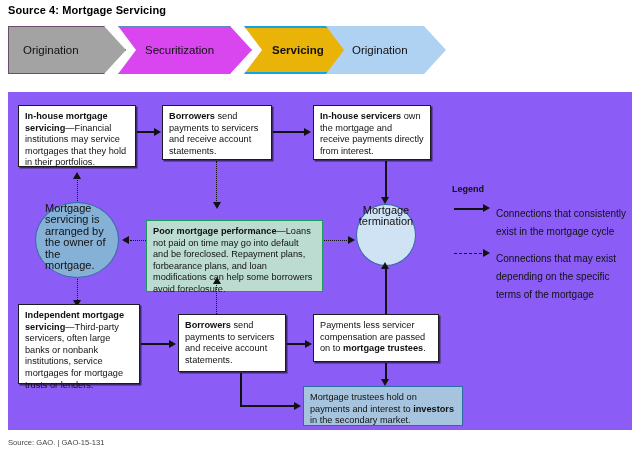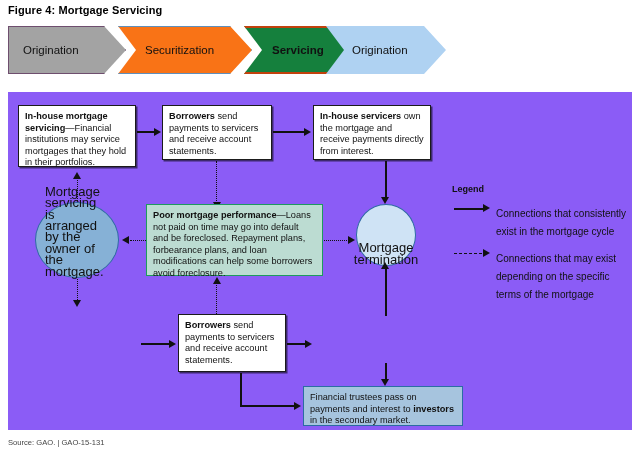--- a/index.html
+++ b/index.html
@@ -52,22 +52,22 @@
     box-shadow:1.5px 1.5px 0 0 rgba(0,0,0,0.55);
   }
   .box b{font-weight:bold;}
   .box.green{background:#bcdcd2;border:1.6px solid #1f9a5e;box-shadow:none;}
   .box.bluefill{background:#a6c4de;border:1.6px solid #2b6ca3;box-shadow:none;}
 
   
   .ellipse{
     position:absolute;box-sizing:border-box;
     border-radius:50%;
-    display:flex;align-items:flex-end;
-    font-size:13px;line-height:11.4px;color:#111;
+    display:flex;align-items:flex-start;
+    font-size:11px;line-height:11.4px;color:#111;
     padding:0 9px;
   }
   .ellipse.mid-blue{background:#86b1d6;border:1.4px solid #2f6ba4;}
   .ellipse.lt-blue{background:#cfe3f5;border:1.4px solid #2f6ba4;
      justify-content:center;text-align:center;}
 
   
   .ln{position:absolute;background:#111;}
   .ln.h{height:1.7px;}
   .ln.v{width:1.7px;}
@@ -98,32 +98,32 @@
   .source{
     position:absolute;left:8px;top:438px;
     font-size:7.6px;color:#444;
   }
 </style>
 </head>
 <body>
 
 <div id="root">
 
-  <div class="fig-title">Figure 4: Mortgage Servicing</div>
+  <div class="fig-title">Source 4: Mortgage Servicing</div>
 
   <div class="banner">
     <div class="chev" style="left:0px;width:118px;background:#a3a3a3;border:1.6px solid #6e4e6e;">
       <span class="lbl">Origination</span>
     </div>
 
-    <div class="chev notch" style="left:110px;width:134px;background:#f97316;border:1.6px solid #5e8fbc;">
+    <div class="chev notch" style="left:110px;width:134px;background:#d946ef;border:1.6px solid #5e8fbc;">
       <span class="lbl">Securitization</span>
     </div>
 
-    <div class="chev notch" style="left:236px;width:120px;background:#15803d;border:2px solid #c2410c;">
+    <div class="chev notch" style="left:236px;width:120px;background:#eab308;border:2px solid #0ea5e9;">
       <span class="lbl" style="font-weight:bold;">Servicing</span>
     </div>
 
     <div class="chev notch" style="left:318px;width:120px;background:#afd2f2;">
       <span class="lbl">Origination</span>
     </div>
   </div>
 
   <div class="panel">
 
@@ -151,21 +151,21 @@
     <div class="ln v" style="left:377px;top:69px;height:38px;"></div>
     <div class="ah down" style="left:373px;top:105px;"></div>
 
     <div class="dot-v" style="left:69px;top:86px;height:23px;"></div>
     <div class="ah up" style="left:65px;top:80px;"></div>
 
     <div class="ellipse mid-blue" style="left:27px;top:110px;width:84px;height:76px;">
       <span>Mortgage servicing is arranged by the owner of the mortgage.</span>
     </div>
 
-    <div class="box green" style="left:138px;top:112px;width:177px;height:72px;">
+    <div class="box green" style="left:138px;top:128px;width:177px;height:72px;">
       <b>Poor mortgage performance</b><span>—Loans not paid on time may go into default and be foreclosed. Repayment plans, forbearance plans, and loan modifications can help some borrowers avoid foreclosure.</span>
     </div>
 
     <div class="ellipse lt-blue" style="left:348px;top:112px;width:60px;height:62px;">
       <span>Mortgage termination</span>
     </div>
 
     <div class="dot-h" style="left:122px;top:148px;width:16px;"></div>
     <div class="ah left" style="left:114px;top:143.5px;"></div>
 
@@ -174,28 +174,34 @@
 
     <div class="dot-v" style="left:69px;top:187px;height:23px;"></div>
     <div class="ah down" style="left:65px;top:208px;"></div>
 
     <div class="dot-v" style="left:208px;top:191px;height:33px;"></div>
     <div class="ah up" style="left:204.5px;top:185px;"></div>
 
     <div class="ln v" style="left:377px;top:176px;height:48px;"></div>
     <div class="ah up" style="left:373px;top:170px;"></div>
 
+    <div class="box" style="left:10px;top:212px;width:122px;height:80px;">
+      <b>Independent mortgage servicing</b><span>—Third-party servicers, often large banks or nonbank institutions, service mortgages for mortgage trusts or lenders.</span>
+    </div>
 
     <div class="box" style="left:170px;top:222px;width:108px;height:58px;">
       <b>Borrowers</b><span> send payments to servicers and receive account statements.</span>
     </div>
 
+    <div class="box" style="left:305px;top:222px;width:126px;height:48px;">
+      <span>Payments less servicer compensation are passed on to </span><b>mortgage trustees</b><span>.</span>
+    </div>
 
     <div class="box bluefill" style="left:295px;top:294px;width:160px;height:40px;">
-      <span>Financial trustees pass on payments and interest to </span><b>investors</b><span> in the secondary market.</span>
+      <span>Mortgage trustees hold on payments and interest to </span><b>investors</b><span> in the secondary market.</span>
     </div>
 
     <div class="ln h" style="left:133px;top:251px;width:29px;"></div>
     <div class="ah right" style="left:161px;top:247.5px;"></div>
 
     <div class="ln h" style="left:279px;top:251px;width:19px;"></div>
     <div class="ah right" style="left:297px;top:247.5px;"></div>
 
     <div class="ln v" style="left:377px;top:271px;height:17px;"></div>
     <div class="ah down" style="left:373px;top:287px;"></div>

